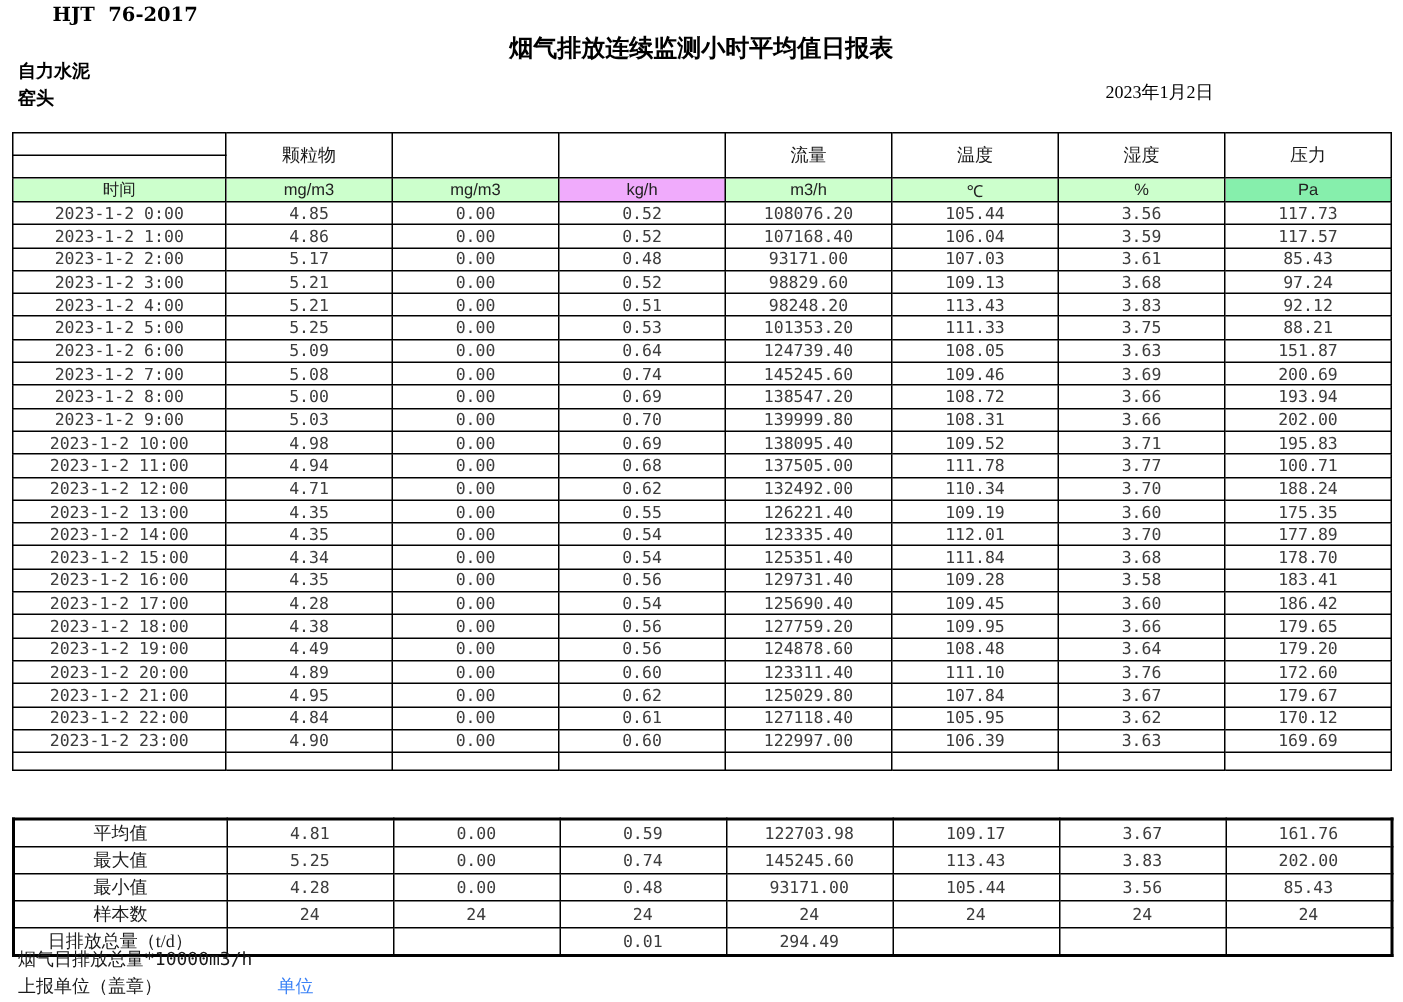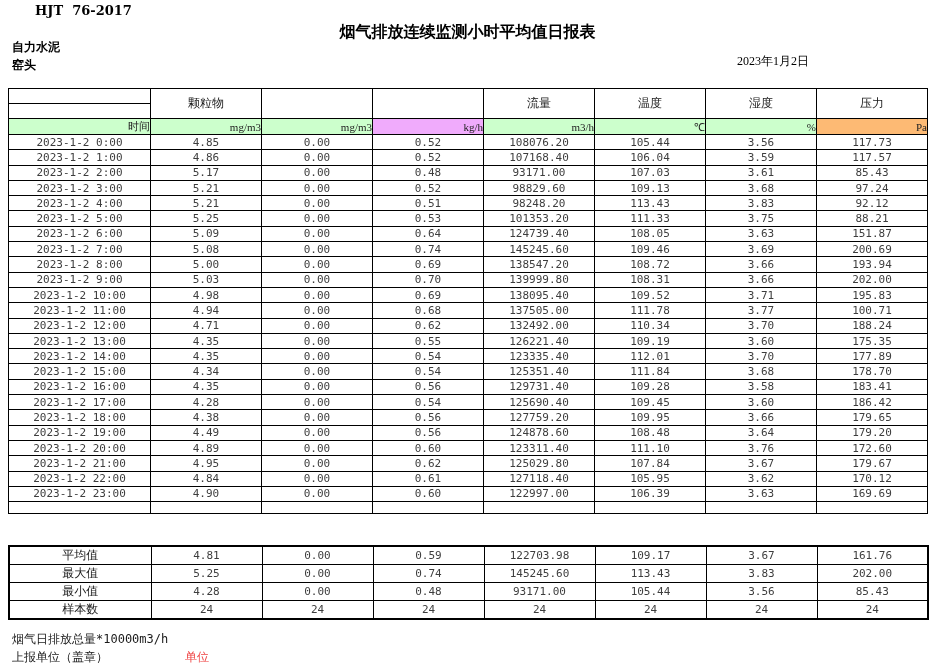--- a/index.html
+++ b/index.html
@@ -48,23 +48,22 @@
     text-align: center;
     vertical-align: middle;
     overflow: hidden;
     white-space: nowrap;
   }
   .ghead-cell, .time-upper-cell, .time-lower-cell {
     height: 15px; font-size: 12px; color: #1a1a1a;
   }
   .unit-cell {
     height: 15px; font-size: 11px;
-    font-family: Liberation Serif, serif;
+    font-family: Liberation Sans, sans-serif;
     color: #222;
-    text-align: right;
   }
   .data-cell {
     height: 15.3px; font-size: 11px;
     font-family: "DejaVu Sans Mono", monospace;
     color: #3d3d3d;
   }
   .blank-cell { height: 12px; }
   .summary-label-cell {
     height: 15px; font-size: 12px; color: #1a1a1a;
   }
@@ -76,21 +75,21 @@
   .footer-note1 {
     position: absolute; left: 12px; top: 631px;
     font-size: 12px; font-family: "DejaVu Sans Mono", monospace; color: #1a1a1a;
   }
   .footer-note2 {
     position: absolute; left: 12px; top: 649px;
     font-size: 12px; color: #1a1a1a;
   }
   .footer-unit {
     position: absolute; left: 185px; top: 649px;
-    font-size: 12px; color: #ef4444;
+    font-size: 12px; color: #3b82f6;
   }
 </style>
 </head>
 <body>
 
 <div class="page">
 
   <div class="standard-code">HJT  76-2017</div>
   <div class="report-title">烟气排放连续监测小时平均值日报表</div>
   <div class="company-name">自力水泥</div>
@@ -123,21 +122,21 @@
           <td class="time-lower-cell"></td>
         </tr>
         <tr>
           <td class="unit-cell" style="background-color: rgb(204, 255, 204);">时间</td>
           <td class="unit-cell" style="background-color: rgb(204, 255, 204);">mg/m3</td>
           <td class="unit-cell" style="background-color: rgb(204, 255, 204);">mg/m3</td>
           <td class="unit-cell" style="background-color: #f0abfc; margin-left: 30px;">kg/h</td>
           <td class="unit-cell" style="background-color: rgb(204, 255, 204);">m3/h</td>
           <td class="unit-cell" style="background-color: rgb(204, 255, 204);">℃</td>
           <td class="unit-cell" style="background-color: rgb(204, 255, 204);">%</td>
-          <td class="unit-cell" style="background-color: #fdba74; margin-left: 15px;">Pa</td>
+          <td class="unit-cell" style="background-color: #86efac; margin-left: 15px;">Pa</td>
         </tr>
       </thead>
     <tbody id="main-body">
         <tr>
           <td class="data-cell">2023-1-2 0:00</td>
           <td class="data-cell">4.85</td>
           <td class="data-cell">0.00</td>
           <td class="data-cell">0.52</td>
           <td class="data-cell">108076.20</td>
           <td class="data-cell">105.44</td>
@@ -432,20 +431,30 @@
         <tr>
           <td class="summary-label-cell">样本数</td>
           <td class="summary-value-cell">24</td>
           <td class="summary-value-cell">24</td>
           <td class="summary-value-cell">24</td>
           <td class="summary-value-cell">24</td>
           <td class="summary-value-cell">24</td>
           <td class="summary-value-cell">24</td>
           <td class="summary-value-cell">24</td>
         </tr>
+        <tr>
+          <td class="summary-label-cell">日排放总量（t/d）</td>
+          <td class="summary-value-cell"></td>
+          <td class="summary-value-cell"></td>
+          <td class="summary-value-cell">0.01</td>
+          <td class="summary-value-cell">294.49</td>
+          <td class="summary-value-cell"></td>
+          <td class="summary-value-cell"></td>
+          <td class="summary-value-cell"></td>
+        </tr>
       </tbody>
   </table>
 
   <div class="footer-note1">烟气日排放总量*10000m3/h</div>
   <div class="footer-note2">上报单位（盖章）</div>
   <div class="footer-unit">单位</div>
 
 </div>
 
 </body></html>

